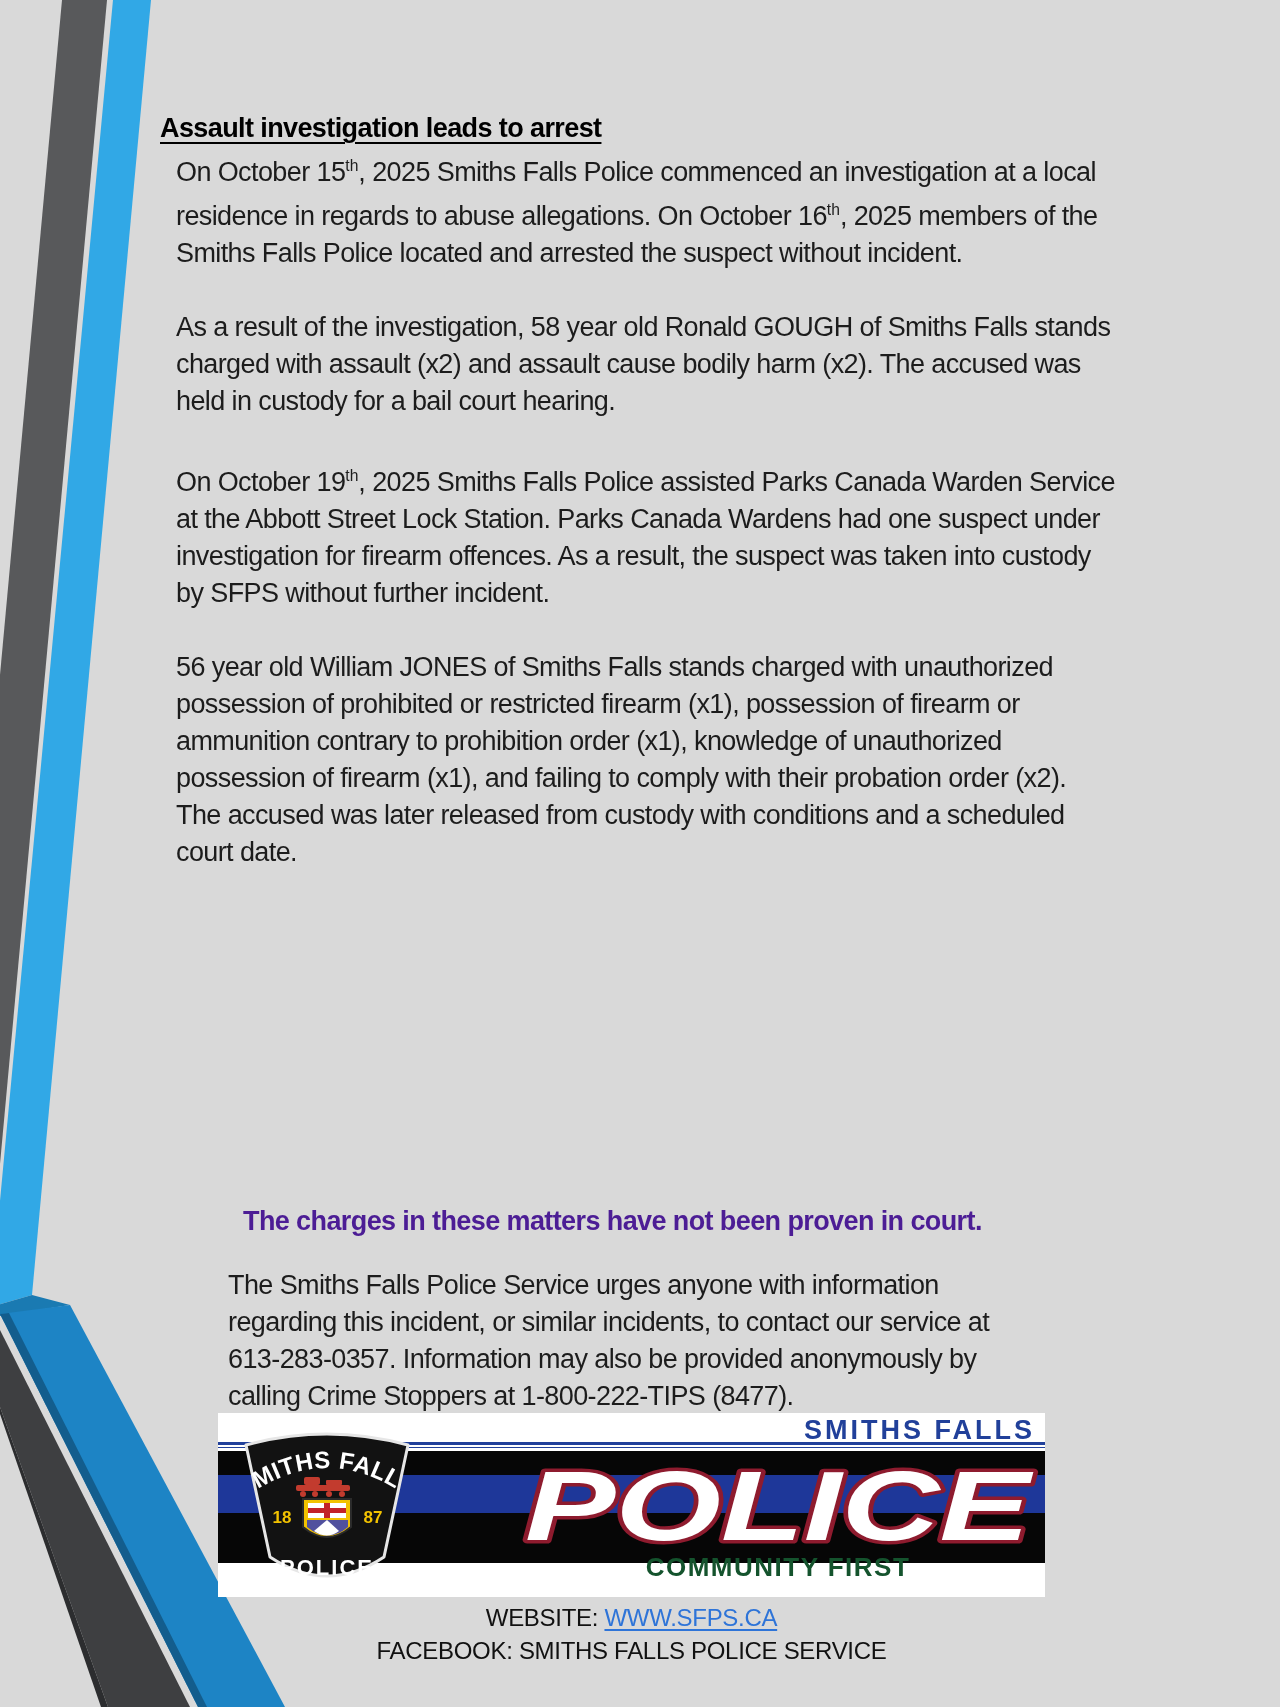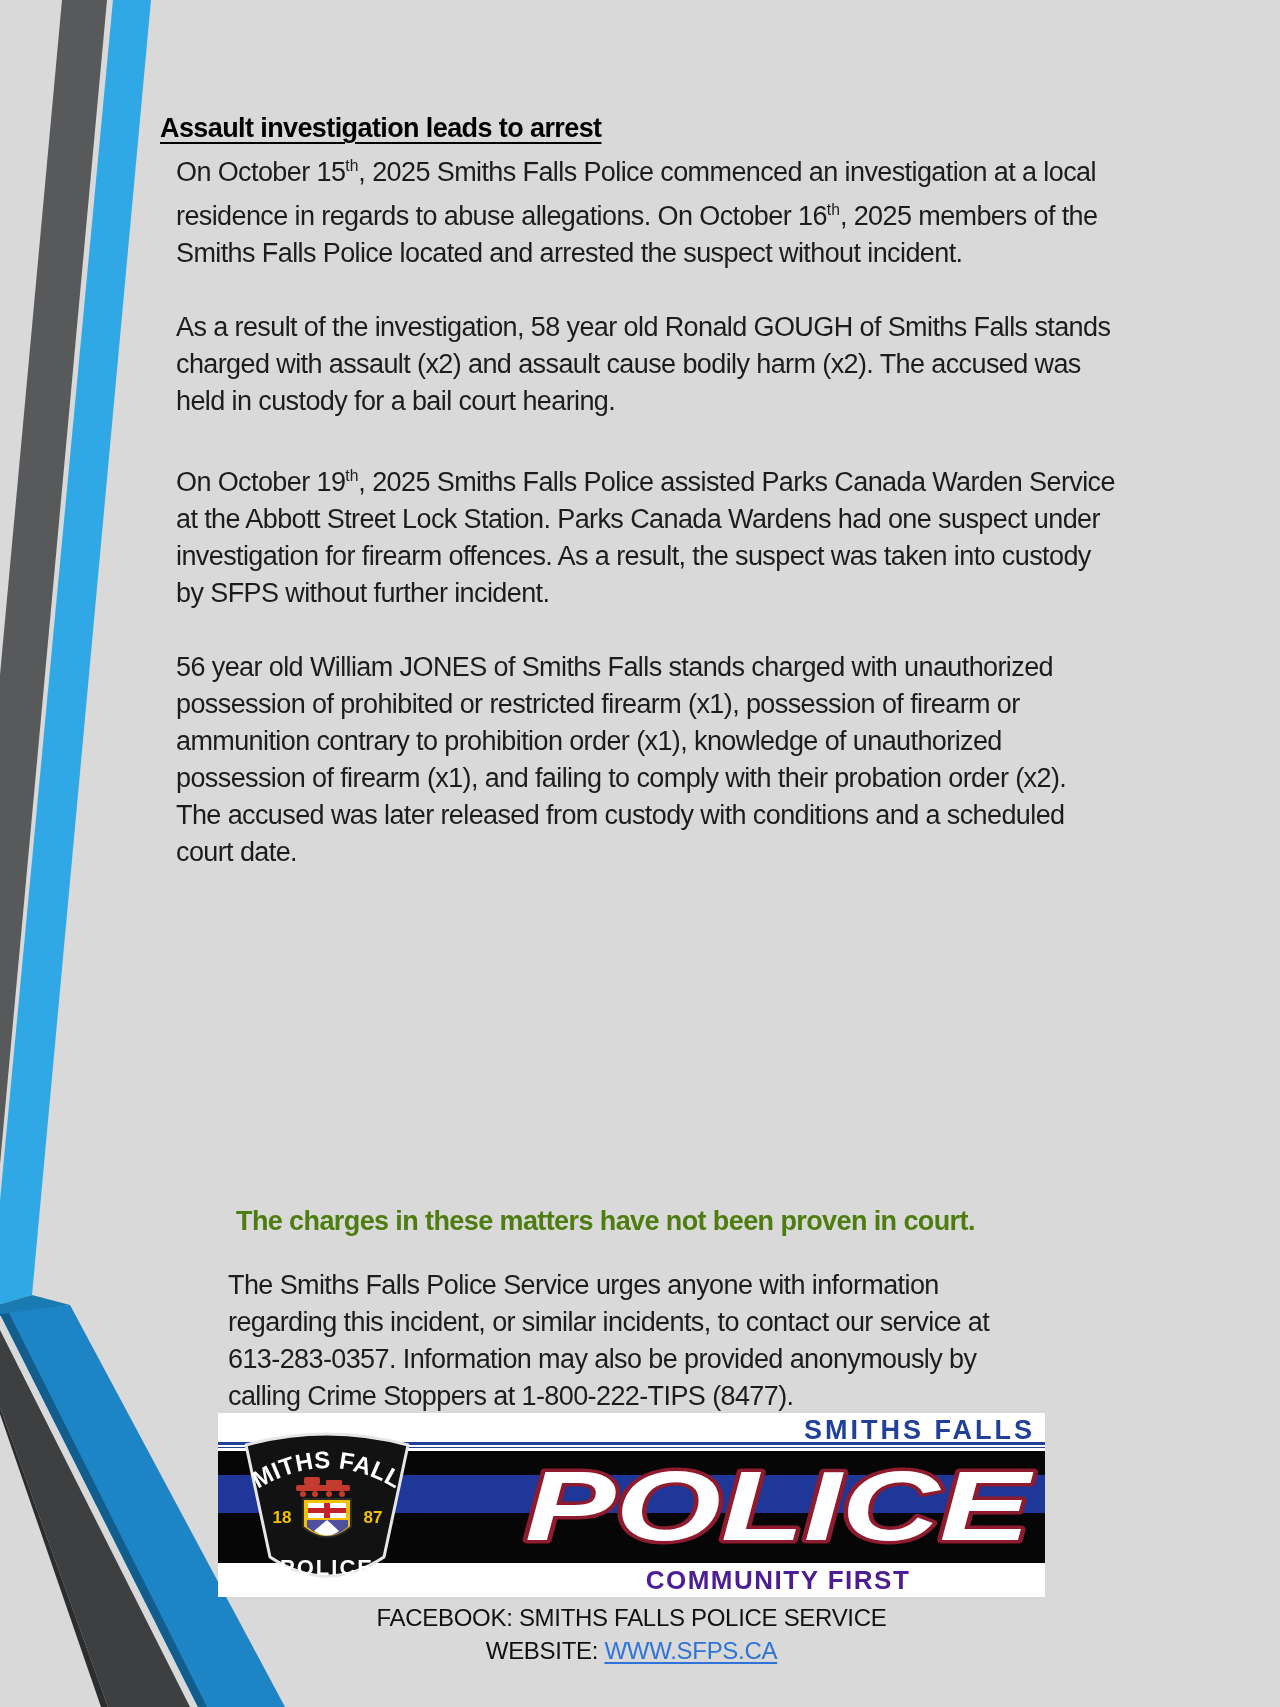--- a/index.html
+++ b/index.html
@@ -25,40 +25,40 @@
   .article .heading + .para{margin-top:0;}
   .article .heading:not(:first-child){margin-top:22px;}
   .article .para{white-space:pre-line;margin:0 0 37px 16px;}
   sup{font-size:58%;vertical-align:super;letter-spacing:0;}
 
   
   .notice{
     position:absolute;left:228px;top:1203px;width:900px;
     font-size:27px;line-height:37px;letter-spacing:-0.6px;
   }
-  .notice .bold-line{font-weight:bold;color:#4d7c0f;margin:0 0 27px 8px;}
+  .notice .bold-line{font-weight:bold;color:#4c1d95;margin:0 0 27px 15px;}
   .notice .contact{white-space:pre-line;margin:0;}
 
   
   .banner{
     position:absolute;left:218px;top:1413px;width:827px;height:184px;
     background:#ffffff;overflow:hidden;
   }
   .banner .top-text{
     position:absolute;top:2px;right:10px;
     font-size:27px;font-weight:bold;letter-spacing:3px;color:#21409a;
   }
   .banner .thin-line{position:absolute;left:0;top:29px;width:100%;height:3px;background:#21409a;}
   .banner .thin-line2{position:absolute;left:0;top:34px;width:100%;height:1px;background:#21409a;}
   .banner .band{position:absolute;left:0;top:38px;width:100%;height:112px;background:#060606;}
   .banner .band-stripe{position:absolute;left:0;top:24px;width:100%;height:38px;background:#1e3799;}
   .banner .police-svg{position:absolute;left:295px;top:34px;}
   .banner .sub-text{
-    position:absolute;left:295px;top:152px;width:530px;text-align:center;
-    font-size:26px;font-weight:bold;letter-spacing:1.5px;color:#4c1d95;
+    position:absolute;left:295px;top:139px;width:530px;text-align:center;
+    font-size:26px;font-weight:bold;letter-spacing:1.5px;color:#14532d;
   }
   .badge{position:absolute;left:14px;top:6px;}
 
   
   .footer{
     position:absolute;left:218px;top:1601px;width:827px;text-align:center;
     font-size:24px;line-height:33px;letter-spacing:-0.3px;color:#111;
   }
   .footer a,.footer .link{
     color:#2e74d8;text-decoration:underline;text-underline-offset:3px;cursor:pointer;
@@ -135,21 +135,21 @@
         <path d="M75,101 h41 v7 q-20,17 -41,0 Z" fill="#50509e"></path>
         <path d="M82,112 l13,-11 l12,11 q-12,9 -25,0 Z" fill="#ffffff"></path>
       </g>
       <text x="50" y="104" text-anchor="middle" font-family="Liberation Sans, DejaVu Sans, sans-serif" font-size="17" font-weight="bold" fill="#f2c200">18</text>
       <text x="141" y="104" text-anchor="middle" font-family="Liberation Sans, DejaVu Sans, sans-serif" font-size="17" font-weight="bold" fill="#f2c200">87</text>
       <text x="95" y="156" text-anchor="middle" font-family="Liberation Sans, DejaVu Sans, sans-serif" font-size="22" font-weight="bold" fill="#ffffff" letter-spacing="2">POLICE</text>
     </svg>
   </div>
 
   <div class="footer">
-    <div>FACEBOOK: SMITHS FALLS POLICE SERVICE</div>
     <div>
       <span>WEBSITE:</span>
       <span> </span>
       <span class="link">WWW.SFPS.CA</span>
     </div>
+    <div>FACEBOOK: SMITHS FALLS POLICE SERVICE</div>
   </div>
 
 </div>
 
 </body></html>

